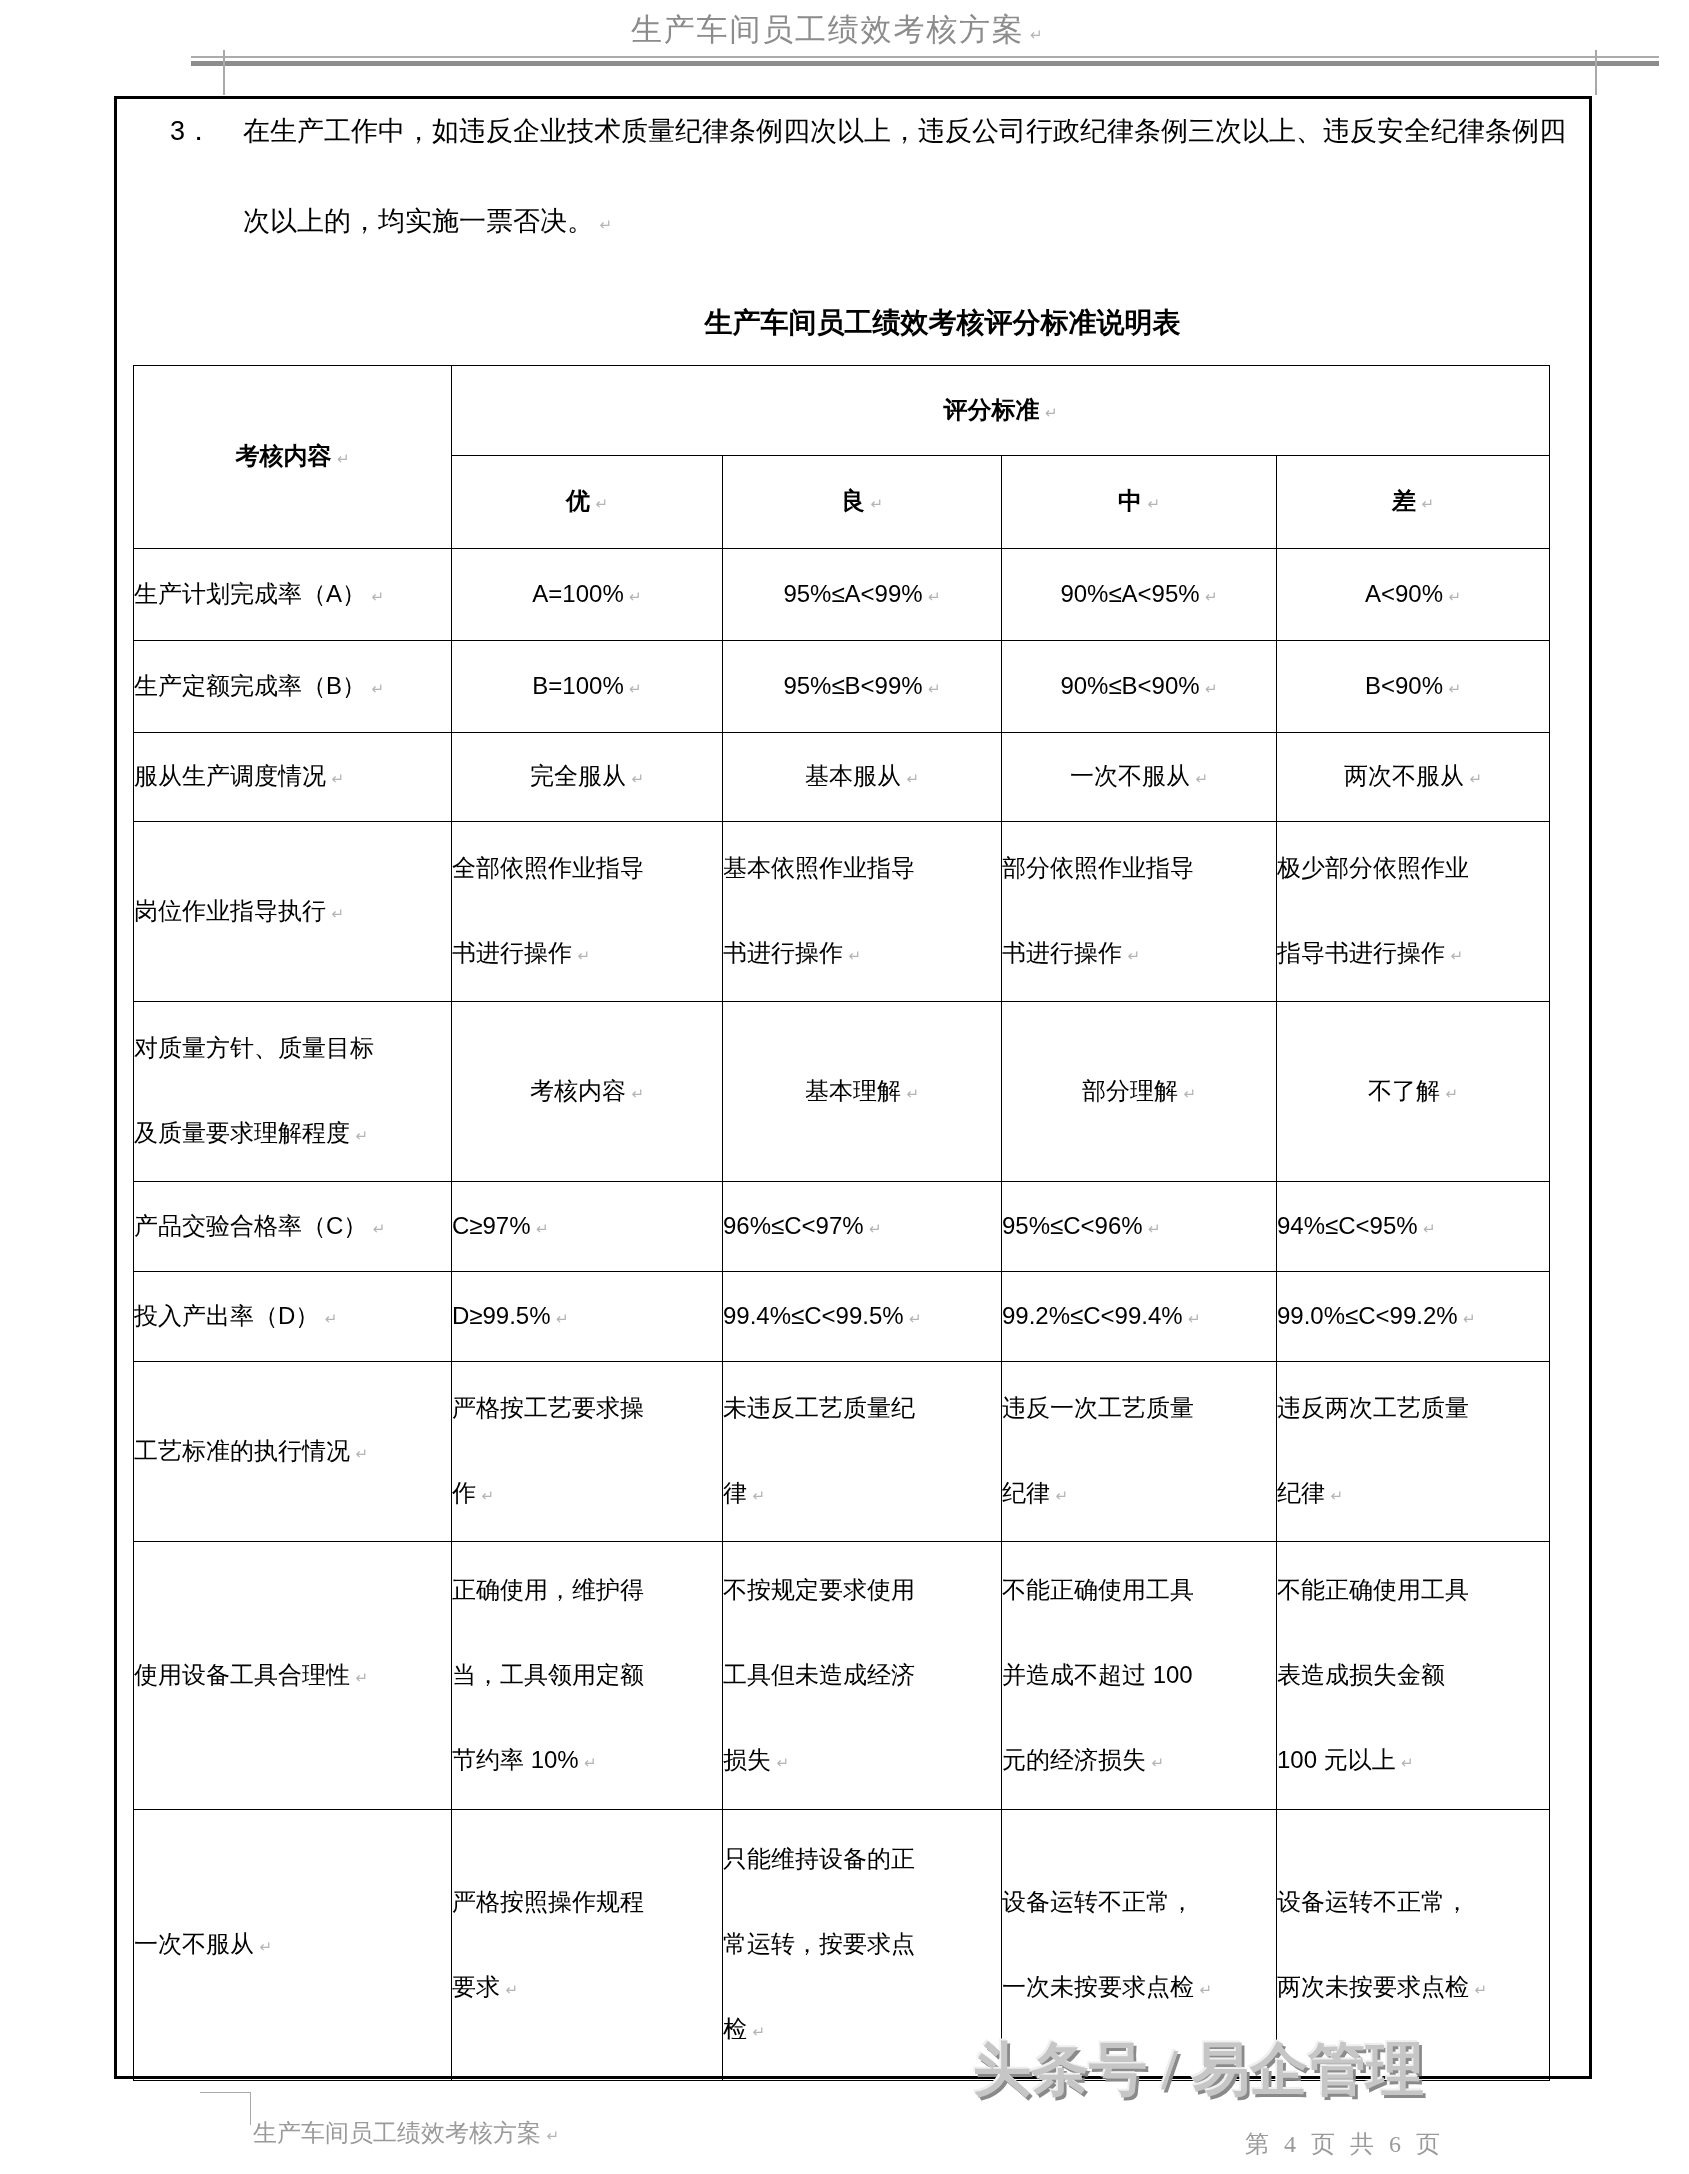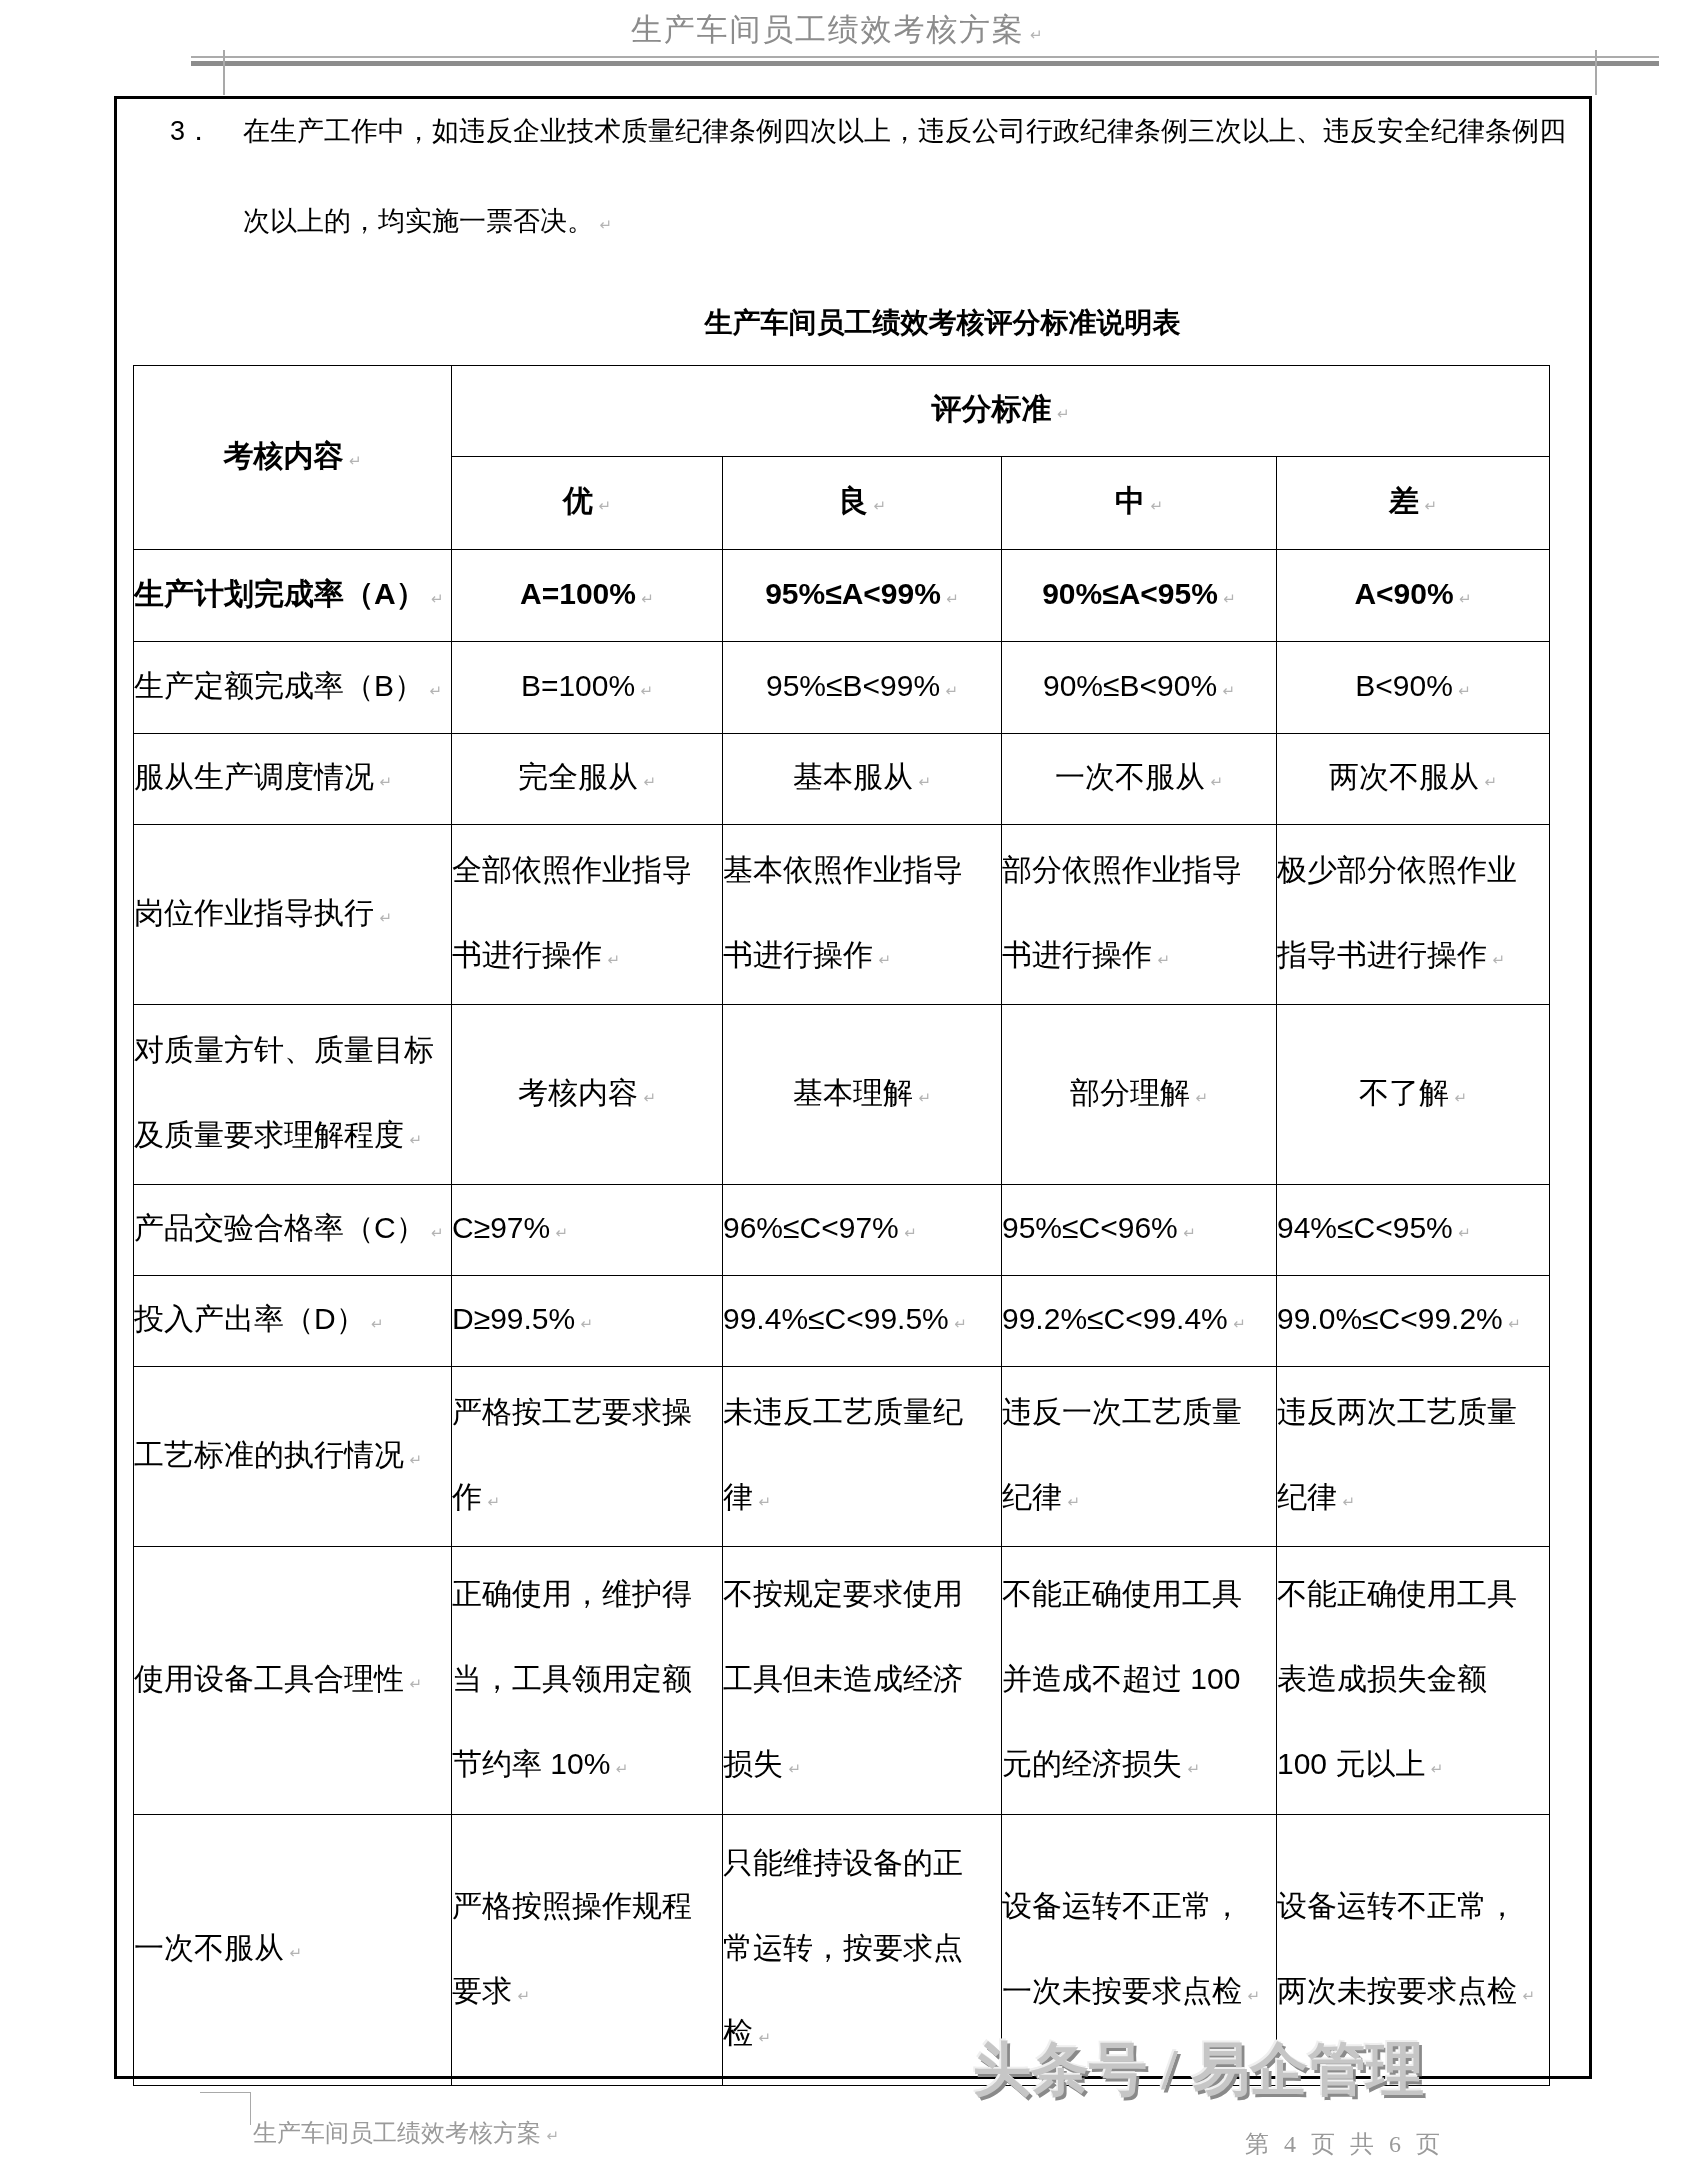--- a/index.html
+++ b/index.html
@@ -34,21 +34,21 @@
   .table-title{
     position:absolute; left:114px; top:304px; width:1657px; text-align:center;
     font-size:28px; font-weight:bold; line-height:38px;
   }
   
   table.score{
     position:absolute; left:133px; top:365px; width:1417px;
     border-collapse:collapse; table-layout:fixed;
   }
   table.score td{
-    border:1.8px solid #000; vertical-align:middle; font-size:30px; line-height:85px;
+    border:1.8px solid #000; vertical-align:middle; font-size:24px; line-height:85px;
     position:relative; padding:0; overflow:hidden;
   }
   td.hdr{font-weight:bold; font-size:28px; text-align:center;}
   td.hdr-content{padding-bottom:90px;}
   td.c{text-align:center;}
   td.l{text-align:left; padding-left:10.7px; padding-right:5.4px;}
   .cell-text{white-space:pre-line;}
   
   .pm::after{content:"\21B5"; color:#b4b4b4; font-size:15px; margin-left:5.4px; font-weight:normal;}
   table.score td:last-child::before{
@@ -115,21 +115,21 @@
         <td class="hdr">
           <span class="pm">优</span></td>
         <td class="hdr">
           <span class="pm">良</span></td>
         <td class="hdr">
           <span class="pm">中</span></td>
         <td class="hdr">
           <span class="pm">差</span></td>
       </tr>
 
-    <tr style="height: 92px; font-weight: bold;">
+    <tr style="height: 92px;">
           <td class="l"><span class="cell-text pm">生产计划完成率（A）</span></td>
           <td class="c"><span class="cell-text pm">A=100%</span></td>
           <td class="c"><span class="cell-text pm">95%≤A&lt;99%</span></td>
           <td class="c"><span class="cell-text pm">90%≤A&lt;95%</span></td>
           <td class="c"><span class="cell-text pm">A&lt;90%</span></td>
         </tr>
         <tr style="height: 92px;">
           <td class="l"><span class="cell-text pm">生产定额完成率（B）</span></td>
           <td class="c"><span class="cell-text pm">B=100%</span></td>
           <td class="c"><span class="cell-text pm">95%≤B&lt;99%</span></td>

